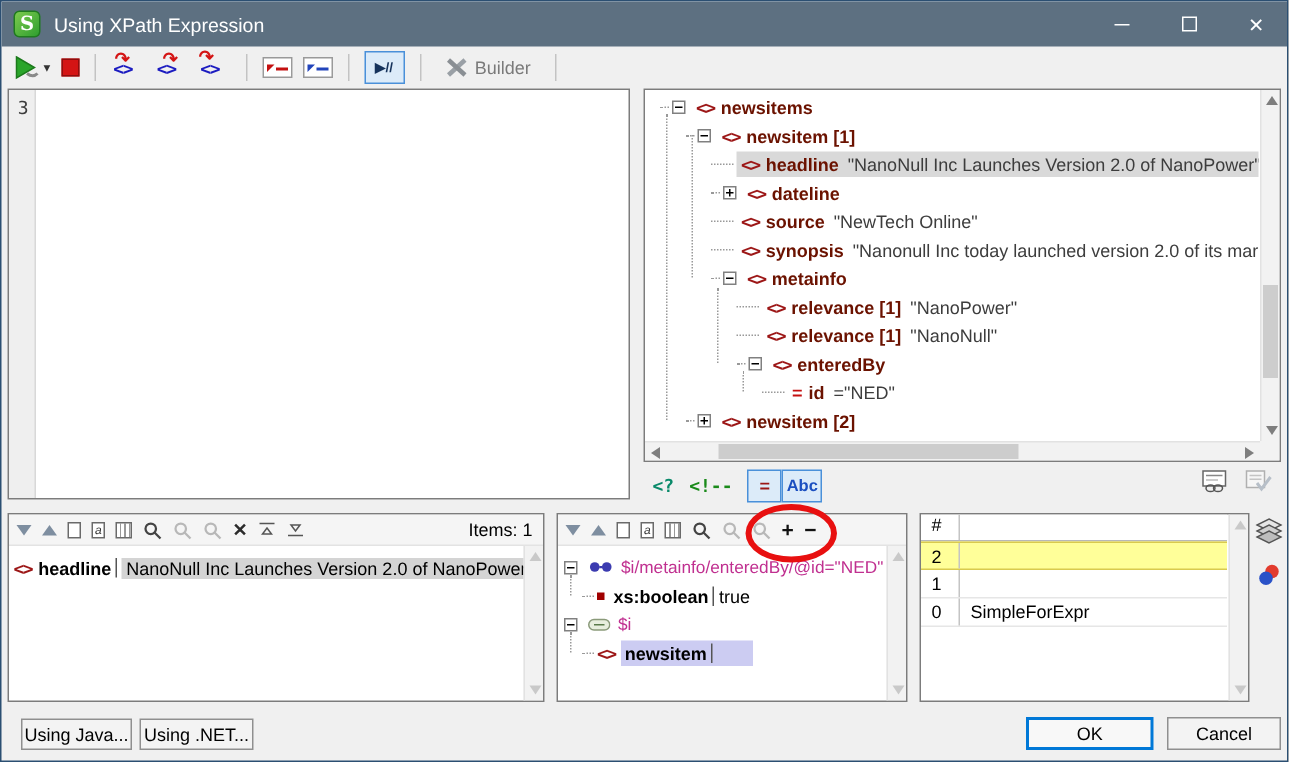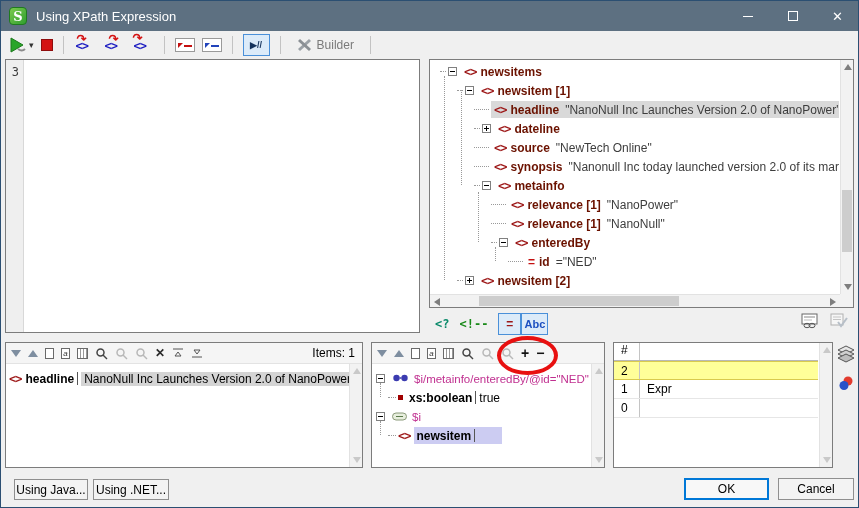--- a/index.html
+++ b/index.html
@@ -438,24 +438,24 @@
   <div class="abs pane" style="left:612px;top:341px;width:220px;height:126px">
     <div id="cs-head">
       <span class="cs-num">#</span>
     </div>
     <div id="cs-rows">
         <div class="cs-row sel" style="top: 18px;">
           <span class="cs-num">2</span>
         </div>
         <div class="cs-row" style="top: 37px;">
           <span class="cs-num">1</span>
-          <span class="cs-name">Expr</span>
         </div>
         <div class="cs-row" style="top: 56px;">
           <span class="cs-num">0</span>
+          <span class="cs-name">SimpleForExpr</span>
         </div>
       </div>
     <div class="vsb" style="top:0;bottom:0">
       <span class="arr up dis"></span>
       <span class="arr down dis"></span>
     </div>
   </div>
 
   <div class="abs" style="left:836px;top:344px;display:flex;flex-direction:column;gap:12px;align-items:center">
     <svg width="18" height="18">

